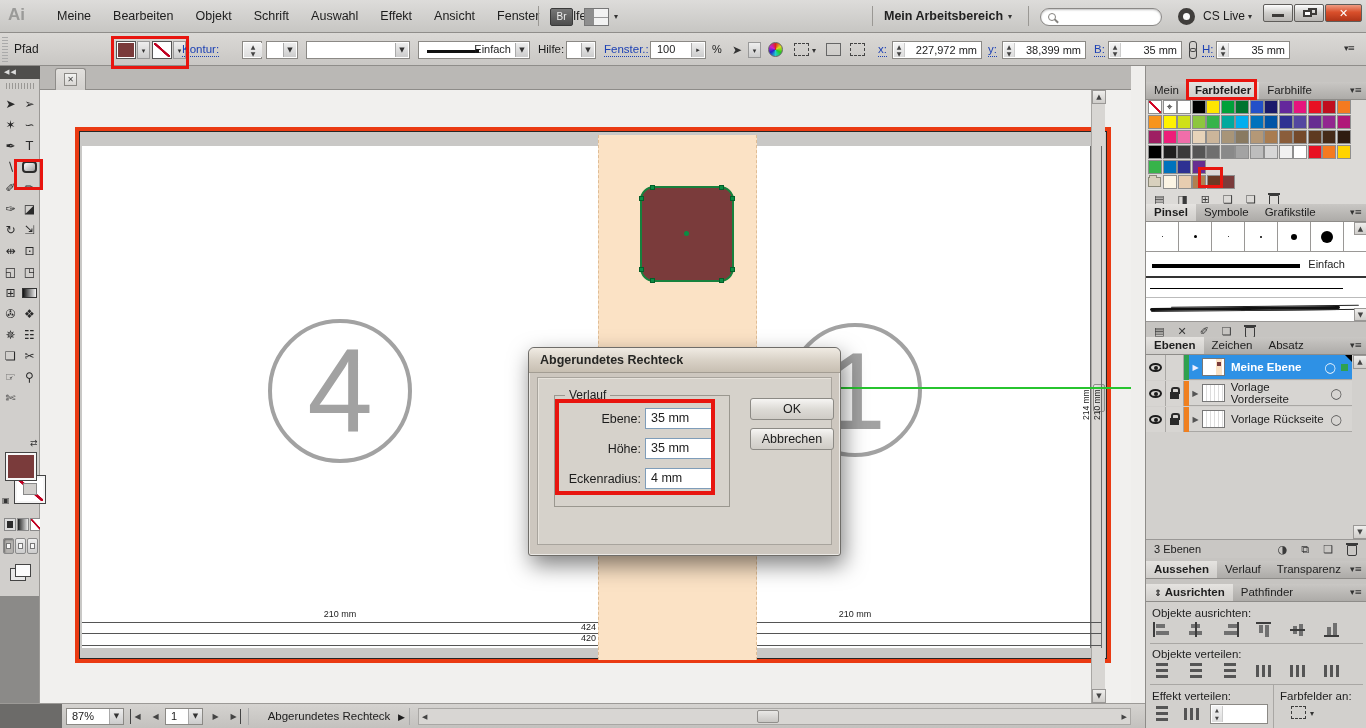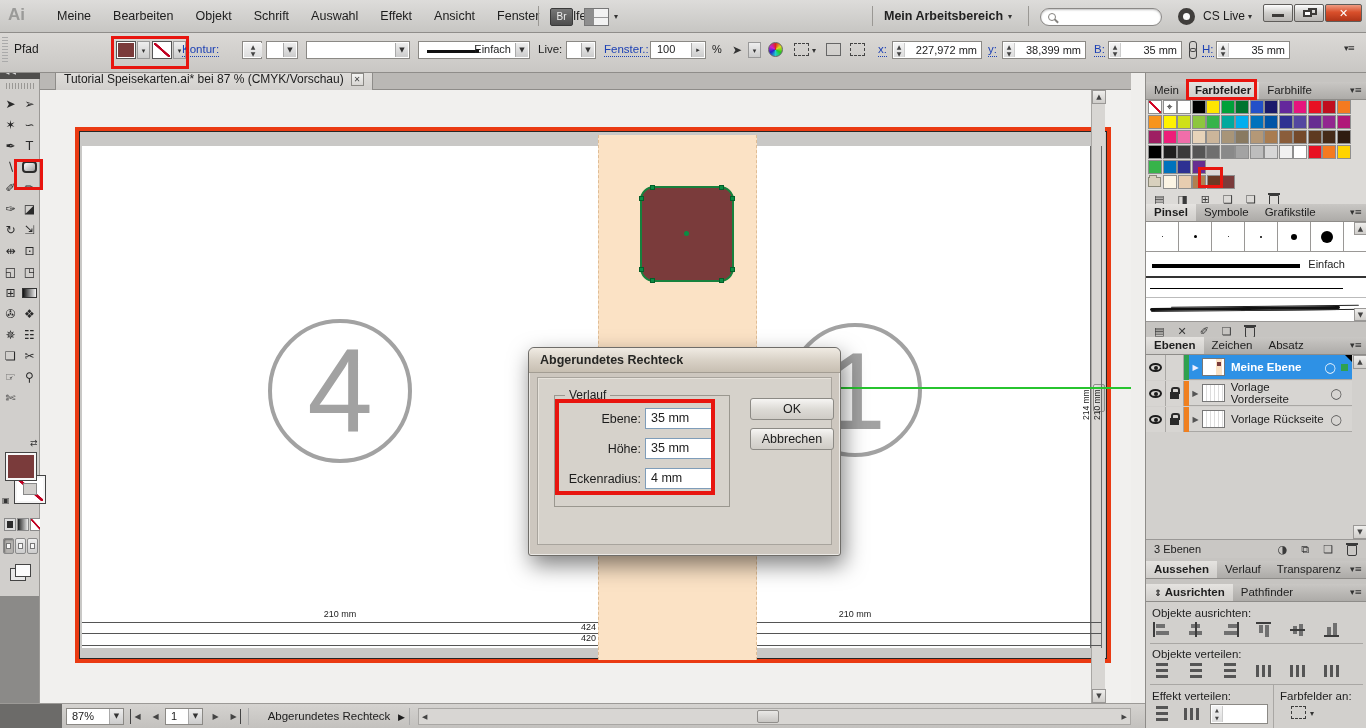--- a/index.html
+++ b/index.html
@@ -27,21 +27,21 @@
 .mag::after{content:"";position:absolute;left:5px;top:6px;width:5px;height:1.5px;background:#85837f;transform:rotate(45deg)}
 .cs-ring{left:1178px;top:8px;width:17px;height:17px;border:5px solid #403e3c;border-radius:50%;background:#fafafa}
 .cs-label{left:1203px;top:0;line-height:32px;font-size:12px}
 .wbtn{top:4px;height:18px;border:1px solid #5f5d5a;border-radius:2px;background:linear-gradient(#fdfdfd,#cfcecb 50%,#b8b6b3);text-align:center}
 .wbtn.close{background:linear-gradient(#ef9c83,#d94f2b 45%,#b03418);color:#fff;font-size:11px;line-height:16px;font-weight:bold}
 .wmin-line{position:absolute;left:8px;right:8px;bottom:4px;height:3px;background:#3d3b39}
 .wres-sq{position:absolute;left:8px;top:5px;width:9px;height:7px;border:2px solid #3d3b39;background:#fff}
 .wres-sq2{position:absolute;left:13px;top:3px;width:9px;height:7px;border:2px solid #3d3b39}
 
 
-#controlbar{left:0;top:33px;width:1366px;height:40px;background:linear-gradient(#dbd9d6,#c9c7c4);border-bottom:1px solid #8f8d8a;z-index:5}
+#controlbar{left:0;top:33px;width:1366px;height:33px;background:linear-gradient(#dbd9d6,#c9c7c4);border-bottom:1px solid #8f8d8a;z-index:5}
 .grip{left:2px;top:4px;width:6px;height:25px;background:repeating-linear-gradient(#aaa 0 1px,transparent 1px 3px)}
 .cb-label{top:0;line-height:32px;font-size:12px}
 .link{color:#1d41b4;font-size:11.5px;border-bottom:1px dotted #1d41b4;line-height:14px;top:9px}
 .swatch-fill{left:116px;top:8px;width:20px;height:18px;background:#7a3b3b;border:1px solid #555;box-shadow:inset 0 0 0 1px #fff}
 .swatch-stroke{left:152px;top:8px;width:20px;height:18px;border:1px solid #555;box-shadow:inset 0 0 0 1px #fff;
  background:linear-gradient(to top right,#fff 44%,#c00020 46%,#c00020 54%,#fff 56%)}
 .mini-dd{top:8px;width:13px;height:18px;border:1px solid #999;background:linear-gradient(#eee,#ccc);font-size:7px;text-align:center;line-height:18px;color:#333}
 .cb-box{top:8px;height:18px;background:#fff;border:1px solid #8b8985;font-size:11px}
 .cb-dd{position:absolute;right:1px;top:1px;bottom:1px;width:13px;background:linear-gradient(#eee,#ccc);border-left:1px solid #aaa;font-size:7px;text-align:center;line-height:15px;color:#333}
 .spin{position:absolute;left:1px;top:1px;bottom:1px;width:11px;border-right:1px solid #ccc;font-size:6px;line-height:7px;text-align:center;color:#444;background:linear-gradient(#f4f4f4,#ddd)}
@@ -248,21 +248,21 @@
         <span class="cb-dd glyph">▼</span>
       </div>
     <div class="abs cb-box" style="left:306px;width:104px">
         <span class="cb-dd glyph">▼</span>
       </div>
     <div class="abs cb-box" style="left:418px;width:112px">
       <span class="stroke-line"></span>
       <span style="position:absolute;right:18px;top:1px;font-size:11px">Einfach</span>
       <span class="cb-dd glyph">▼</span>
     </div>
-    <div class="abs cb-label" style="left:538px;font-size:11.5px">Live:</div>
+    <div class="abs cb-label" style="left:538px;font-size:11.5px">Hilfe:</div>
     <div class="abs cb-box" style="left:566px;width:30px">
         <span class="cb-dd glyph">▼</span>
       </div>
     <div class="abs link" style="left:604px">Fenster.:</div>
     <div class="abs cb-box" style="left:650px;width:56px">
       <span style="position:absolute;left:6px;top:1px">100</span>
       <span class="cb-dd glyph" style="line-height:15px">▸</span>
     </div>
     <div class="abs cb-label" style="left:712px;font-size:11px">%</div>
     <span class="abs icon-cell glyph" style="left:728px;width:18px">➤</span>
@@ -291,21 +291,20 @@
     <div class="abs link" style="left:1202px">H:</div>
     <div class="abs cb-box" style="left:1216px;width:74px">
       <span class="spin glyph">▲<br>▼</span>
         <span class="vbox-val">35 mm</span>
     </div>
     <span class="abs pmenu-ico glyph" style="left:1344px;top:10px">▾≡</span>
   </div>
 
   <div id="tabbar" class="abs">
     <div class="doc-tab abs">
-      <span>Tutorial Speisekarten.ai* bei 87 % (CMYK/Vorschau)</span>
       <span class="tab-close glyph">✕</span>
     </div>
   </div>
 
   <div id="toolbar" class="abs">
     <div class="tb-head abs glyph">◀◀</div>
     <div class="tb-grip abs"></div>
     <div id="tool-grid" class="abs">
         <div class="tool">
           <span class="glyph">➤</span>

